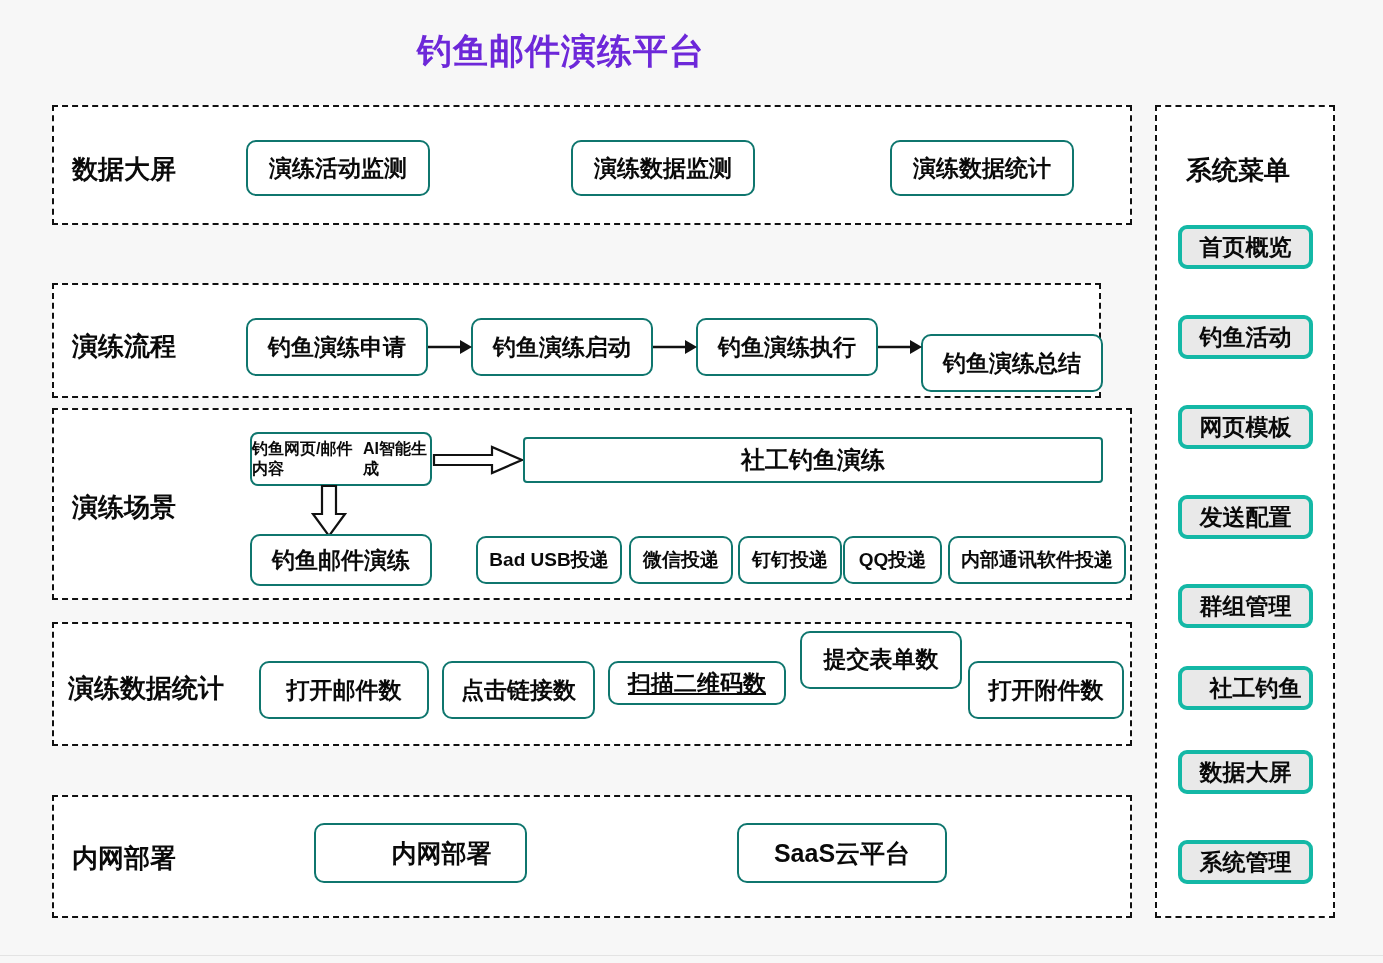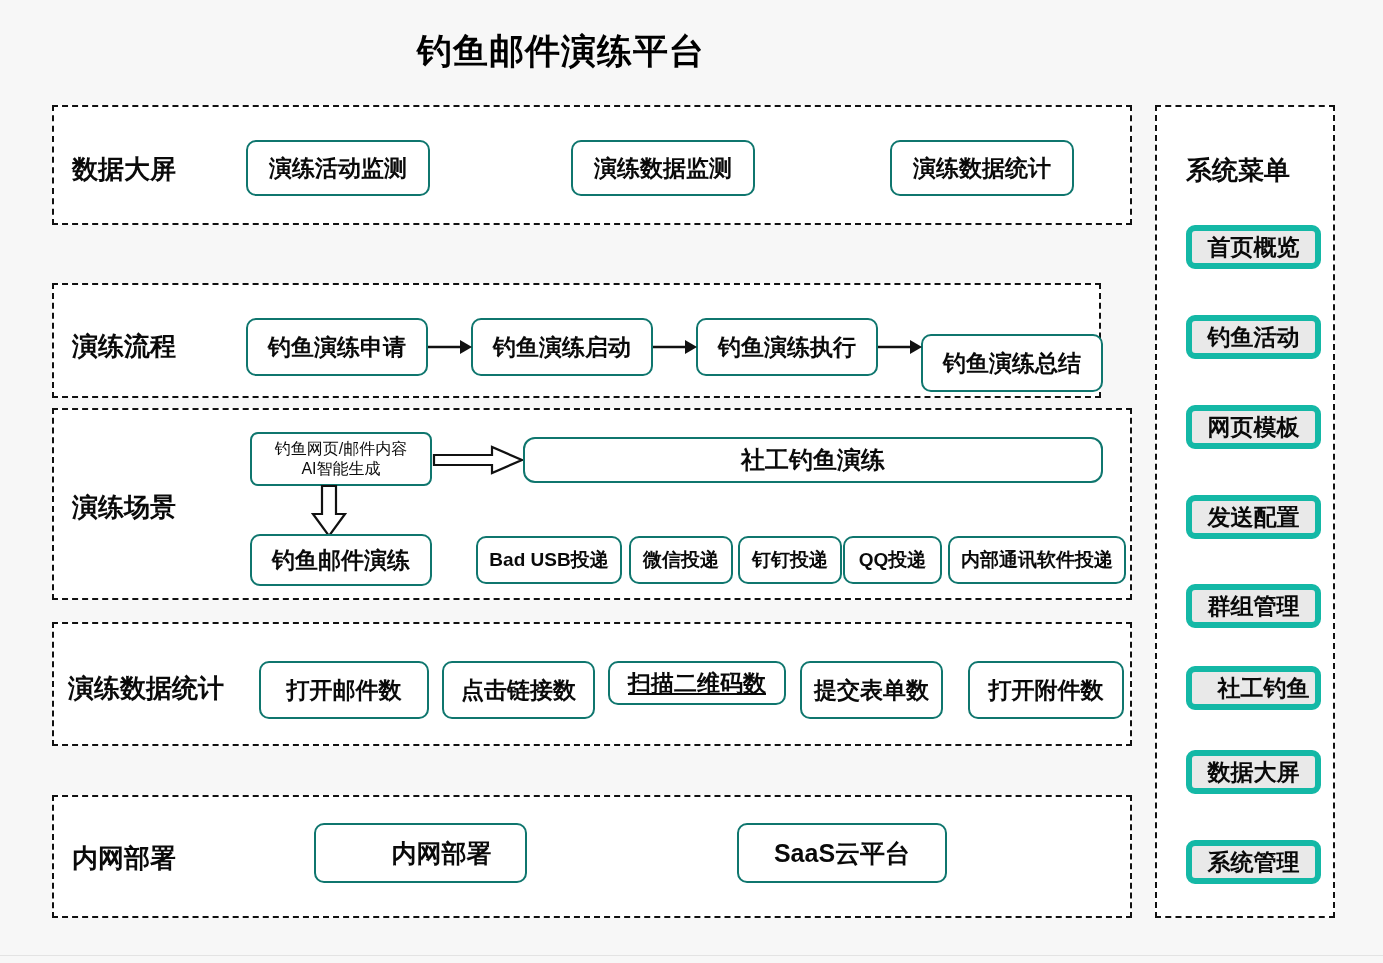--- a/index.html
+++ b/index.html
@@ -23,21 +23,21 @@
   }
   .page-title {
     position: absolute;
     left: 0;
     top: 28px;
     width: 1122px;
     text-align: center;
     font-size: 35px;
     font-weight: bold;
     letter-spacing: 1px;
-    color: #000000;
+    color: #6d28d9;
   }
   
   .panel {
     position: absolute;
     background: #ffffff;
     border: 2px dashed #111111;
     box-sizing: border-box;
   }
   .panel-label {
     position: absolute;
@@ -57,49 +57,48 @@
     align-items: center;
     justify-content: center;
     text-align: left;
     font-size: 23px;
     font-weight: bold;
     color: #0a0a0a;
     white-space: nowrap;
     line-height: 1.15;
   }
   .node.sq {
-    border-radius: 12px;
+    border-radius: 4px;
   }
   .node.small {
     font-size: 19px;
     font-weight: bold;
   }
   .node.tiny {
     font-size: 16px;
-    font-weight: normal;
+    font-weight: bold;
     white-space: normal;
     line-height: 1.25;
-    flex-direction: column;
+    flex-direction: row;
     border-radius: 8px;
   }
   
   .menu-btn {
     position: absolute;
     background: #e9e9e9;
-    border: 6px solid #14b8a6;
+    border: 4px solid #14b8a6;
     border-radius: 9px;
     box-sizing: border-box;
     display: flex;
     align-items: center;
     justify-content: center;
     font-size: 23px;
     font-weight: bold;
     color: #0a0a0a;
     white-space: nowrap;
-    margin-left: 8px;
   }
   
   .arrow-svg {
     position: absolute;
     overflow: visible;
   }
   .bottom-rule {
     position: absolute;
     left: 0;
     top: 955px;
@@ -168,21 +167,21 @@
   <div class="node small" style="left:738px; top:536px; width:104px; height:48px;">钉钉投递</div>
   <div class="node small" style="left:843px; top:536px; width:99px; height:48px;">QQ投递</div>
   <div class="node small" style="left:948px; top:536px; width:178px; height:48px;">内部通讯软件投递</div>
 
   <div class="panel" style="left:52px; top:622px; width:1080px; height:124px;"></div>
   <div class="panel-label" style="left:68px; top:671px;">演练数据统计</div>
 
   <div class="node" style="left:259px; top:661px; width:170px; height:58px;">打开邮件数</div>
   <div class="node" style="left:442px; top:661px; width:153px; height:58px;">点击链接数</div>
   <div class="node" style="left:608px; top:661px; width:178px; height:44px;text-decoration:underline;">扫描二维码数</div>
-  <div class="node" style="left:800px; top:661px; width:143px; height:58px;">提交表单数</div>
+  <div class="node" style="left:800px; top:631px; width:162px; height:58px;font-family:Liberation Serif, serif;">提交表单数</div>
   <div class="node" style="left:968px; top:661px; width:156px; height:58px;">打开附件数</div>
 
   <div class="panel" style="left:52px; top:795px; width:1080px; height:123px;"></div>
   <div class="panel-label" style="left:72px; top:841px;">内网部署</div>
 
   <div class="node" style="left:314px; top:823px; width:213px; height:60px; font-size:25px;padding-left:42px;">内网部署</div>
   <div class="node" style="left:737px; top:823px; width:210px; height:60px; font-size:25px;">SaaS云平台</div>
 
   <div class="panel" style="left:1155px; top:105px; width:180px; height:813px;"></div>
   <div class="panel-label" style="left:1186px; top:153px;">系统菜单</div>

